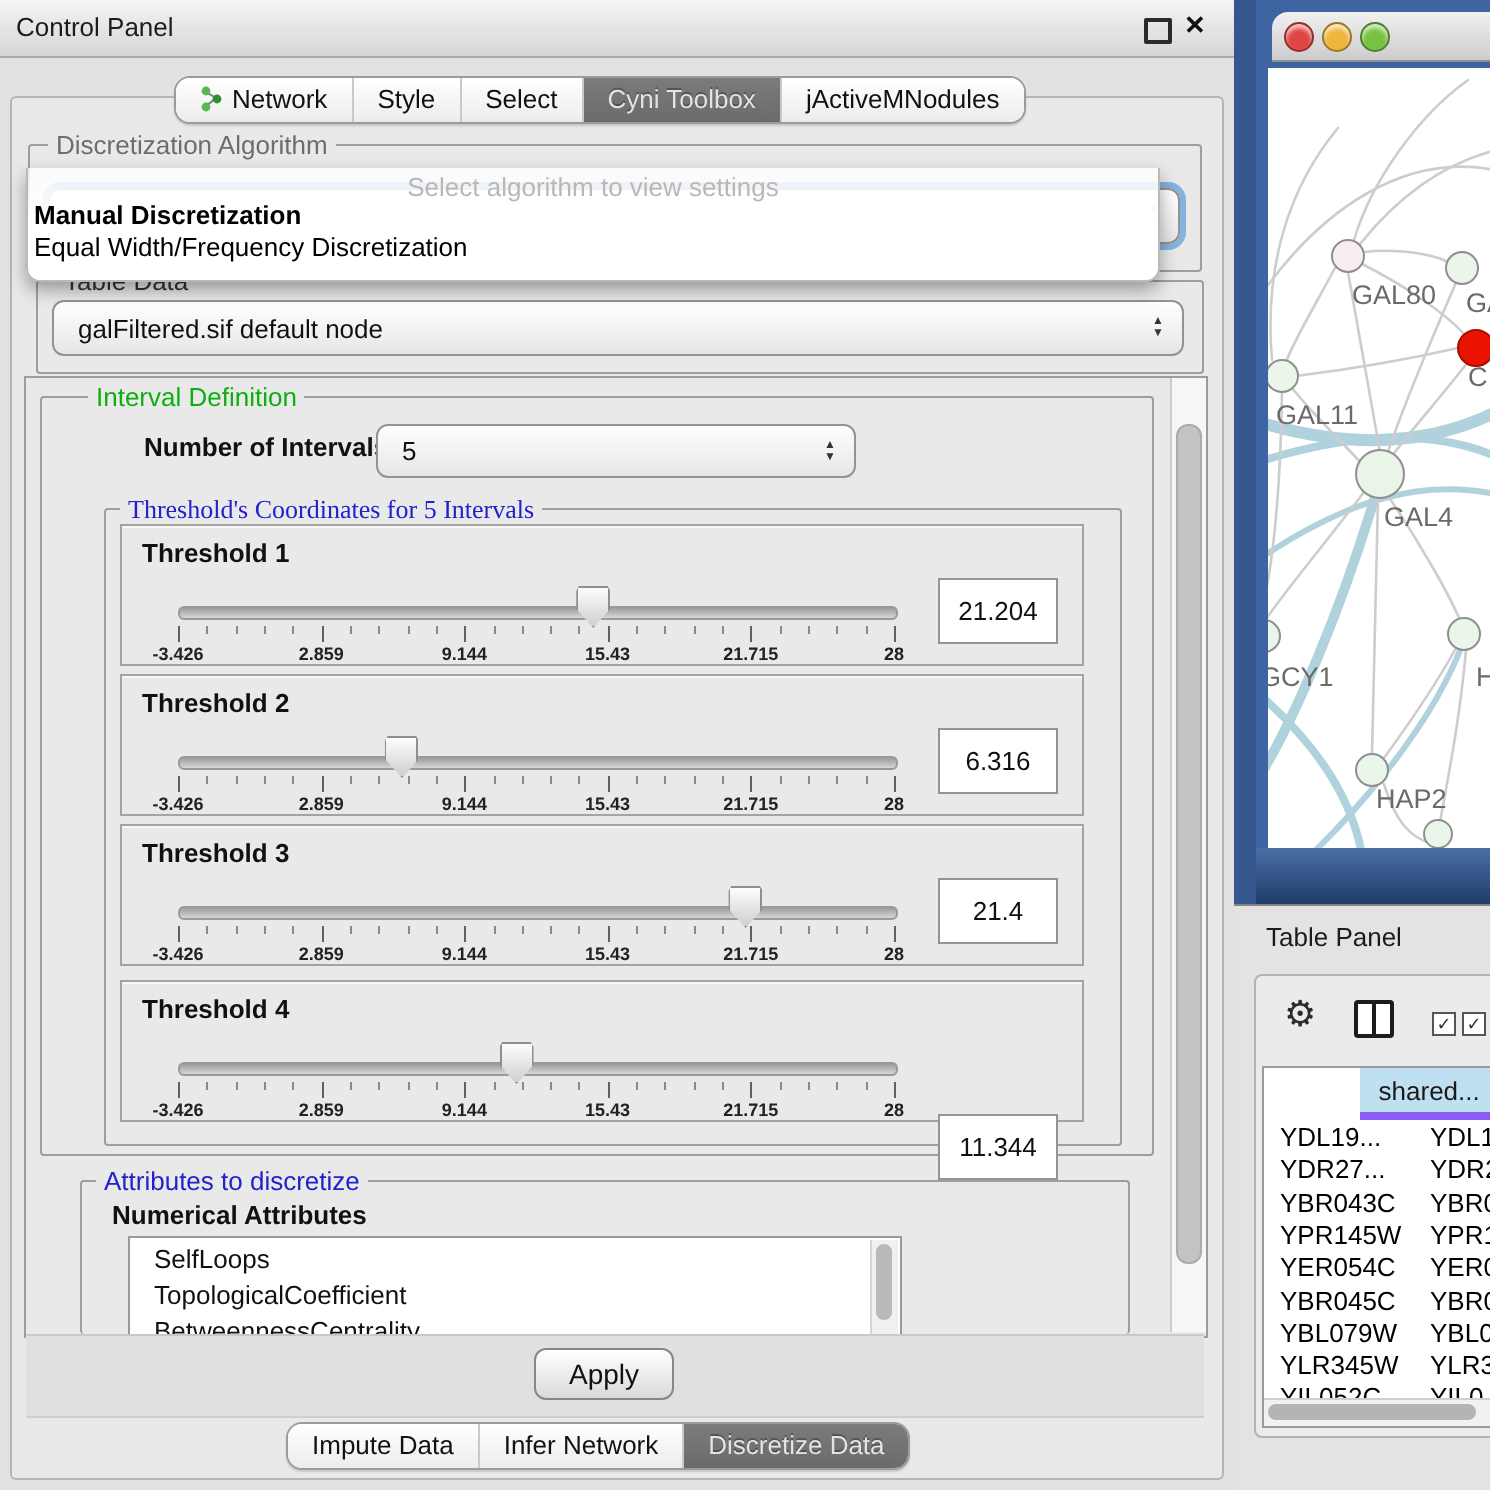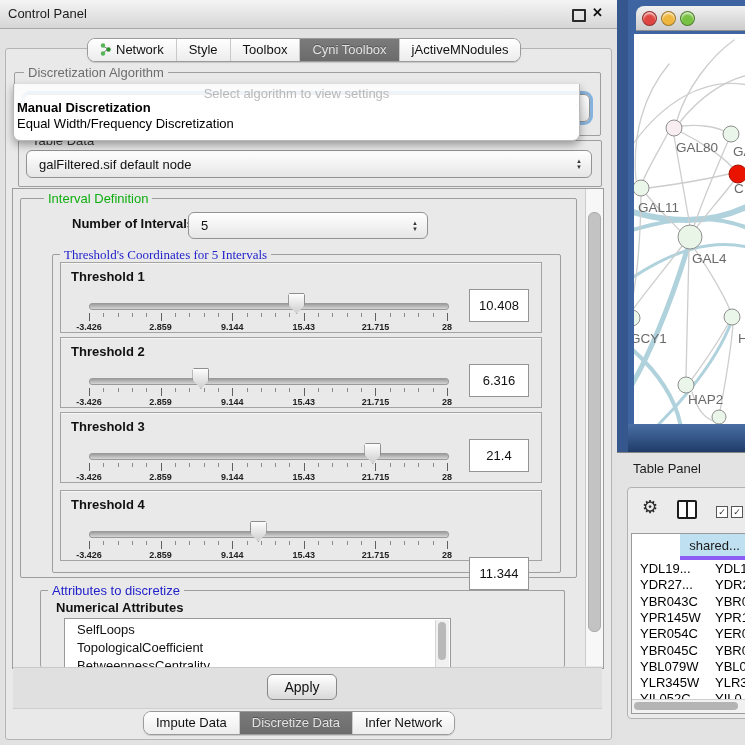--- a/index.html
+++ b/index.html
@@ -116,21 +116,21 @@
             <circle cx="3" cy="2.5" r="2.2" fill="#57b657"></circle>
             <circle cx="3" cy="10.5" r="2.2" fill="#57b657"></circle>
             <circle cx="8.5" cy="6.5" r="2.2" fill="#2e8f2e"></circle>
           </svg>
           <span>Network</span>
         </div>
         <div class="seg">
           <span>Style</span>
         </div>
         <div class="seg">
-          <span>Toolbox</span>
+          <span>Select</span>
         </div>
         <div class="seg sel">
           <span>Cyni Toolbox</span>
         </div>
         <div class="seg">
           <span>jActiveMNodules</span>
         </div>
       </div>
 
     <div class="abs group" style="left:14px;top:72px;width:585px;height:62px;"></div>
@@ -205,21 +205,21 @@
           <div class="tick" style="left: 285.76px; top: 50px; height: 4px; background: rgb(138, 138, 138);"></div>
           <div class="tick" style="left: 300.08px; top: 50px; height: 4px; background: rgb(138, 138, 138);"></div>
           <div class="tick" style="left: 314.4px; top: 50px; height: 8px;"></div>
           <div class="tick-lab" style="left: 291.4px; top: 59px;">21.715</div>
           <div class="tick" style="left: 328.72px; top: 50px; height: 4px; background: rgb(138, 138, 138);"></div>
           <div class="tick" style="left: 343.04px; top: 50px; height: 4px; background: rgb(138, 138, 138);"></div>
           <div class="tick" style="left: 357.36px; top: 50px; height: 4px; background: rgb(138, 138, 138);"></div>
           <div class="tick" style="left: 371.68px; top: 50px; height: 4px; background: rgb(138, 138, 138);"></div>
           <div class="tick" style="left: 386px; top: 50px; height: 8px;"></div>
           <div class="tick-lab" style="left: 363px; top: 59px;">28</div>
-          <div class="th-value" style="left: 408px; top: 26px;">10.408</div>
+          <div class="th-value" style="left: 408px; top: 26px;">21.204</div>
         </div>
         <div class="th-panel" style="top: 337px;">
           <div class="th-label">Threshold 2</div>
           <div class="th-track" style="left: 28px; width: 358px;"></div>
           <div class="th-handle" style="left: 131.479px;"></div>
           <div class="tick" style="left: 28px; top: 50px; height: 8px;"></div>
           <div class="tick-lab" style="left: 5px; top: 59px;">-3.426</div>
           <div class="tick" style="left: 42.32px; top: 50px; height: 4px; background: rgb(138, 138, 138);"></div>
           <div class="tick" style="left: 56.64px; top: 50px; height: 4px; background: rgb(138, 138, 138);"></div>
           <div class="tick" style="left: 70.96px; top: 50px; height: 4px; background: rgb(138, 138, 138);"></div>
@@ -346,25 +346,25 @@
         <div id="vthumb" class="abs"></div>
       </div>
 
     <div id="applystrip" class="abs"></div>
     <div id="applybtn" class="abs">Apply</div>
 
     <div id="botttabs" class="abs segrow">
         <div class="seg">
           <span>Impute Data</span>
         </div>
+        <div class="seg">
+          <span>Infer Network</span>
+        </div>
         <div class="seg sel">
           <span>Discretize Data</span>
-        </div>
-        <div class="seg">
-          <span>Infer Network</span>
         </div>
       </div>
   </div>
 
   <div id="rside" class="abs">
     <div id="netbg" class="abs"></div>
     <div id="netstrip" class="abs"></div>
     <div id="nettitle" class="abs">
       <span class="light" style="left: 6px; background: rgb(223, 70, 66);"></span>
       <span class="light" style="left: 25px; background: rgb(238, 182, 61);"></span>

